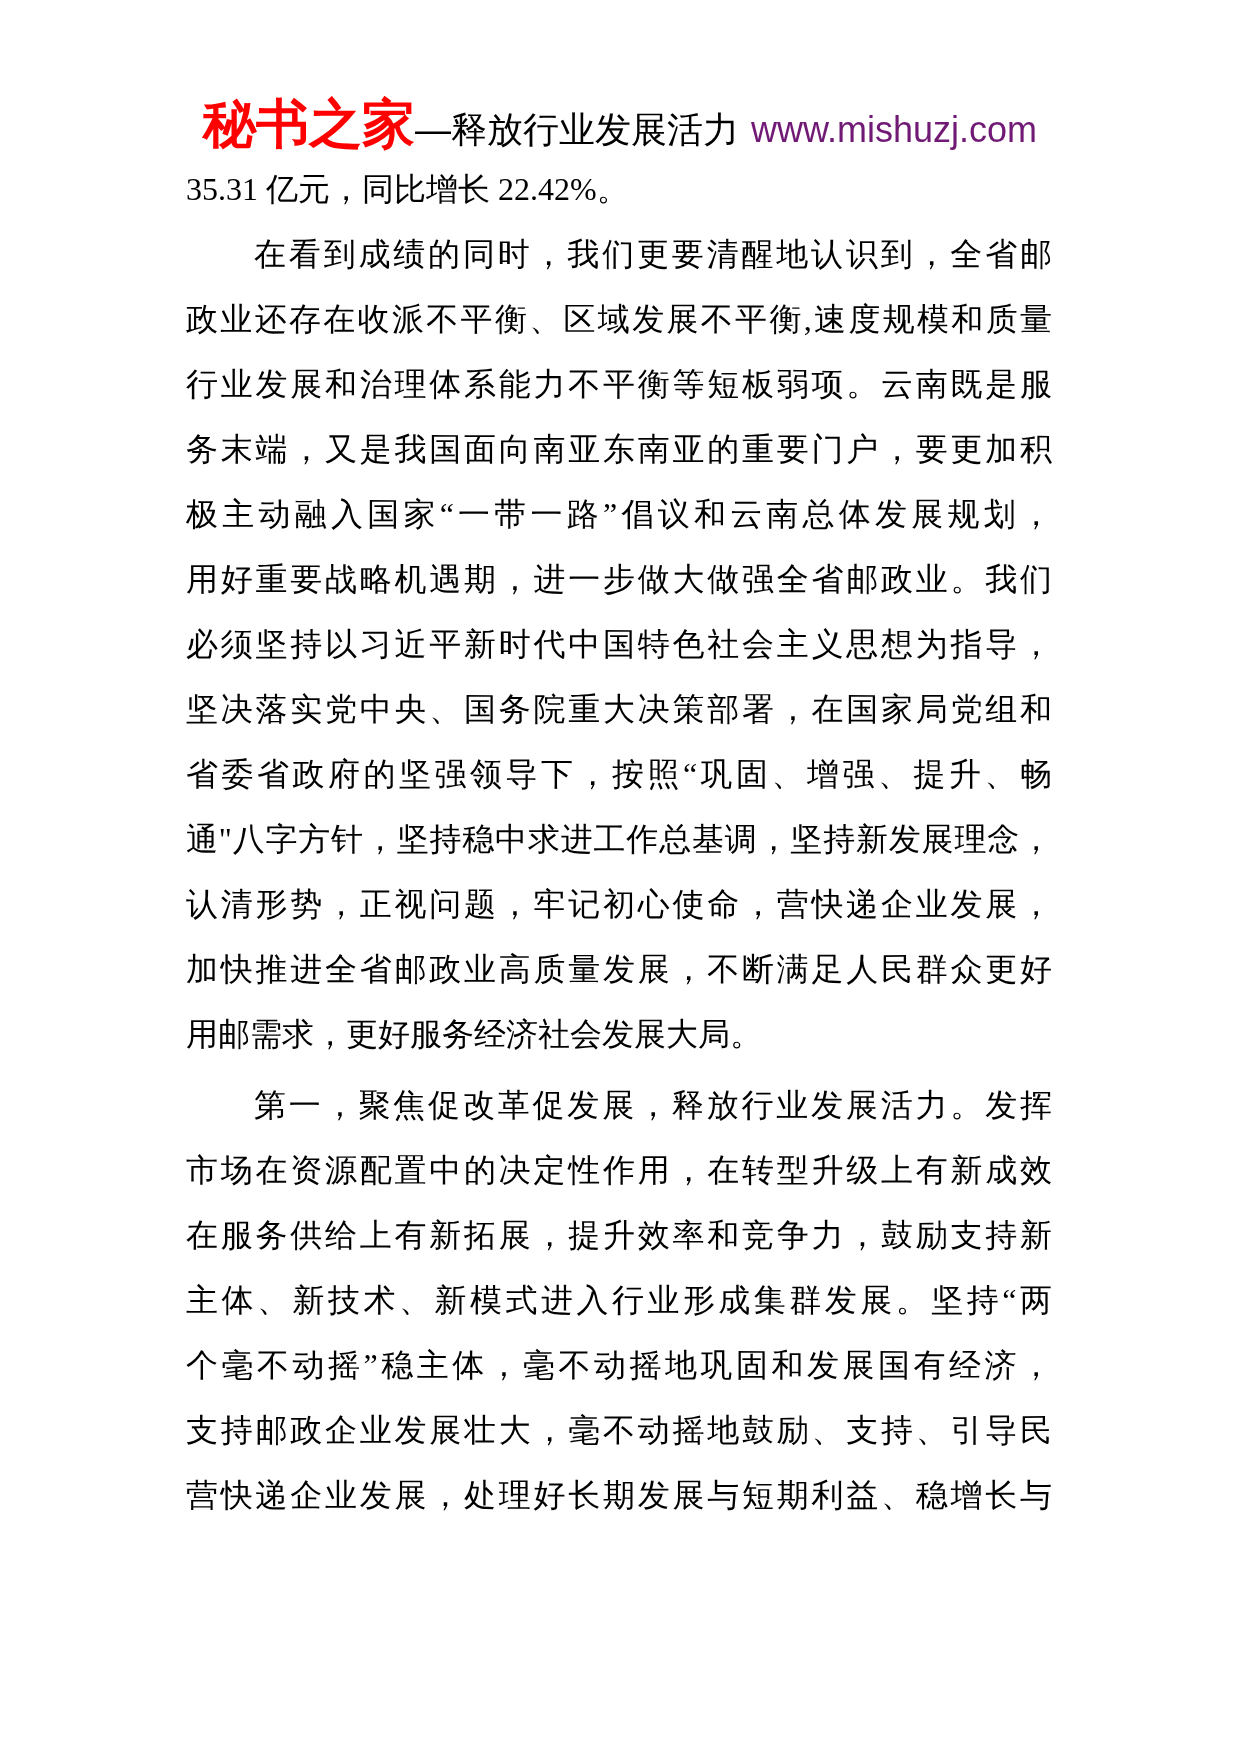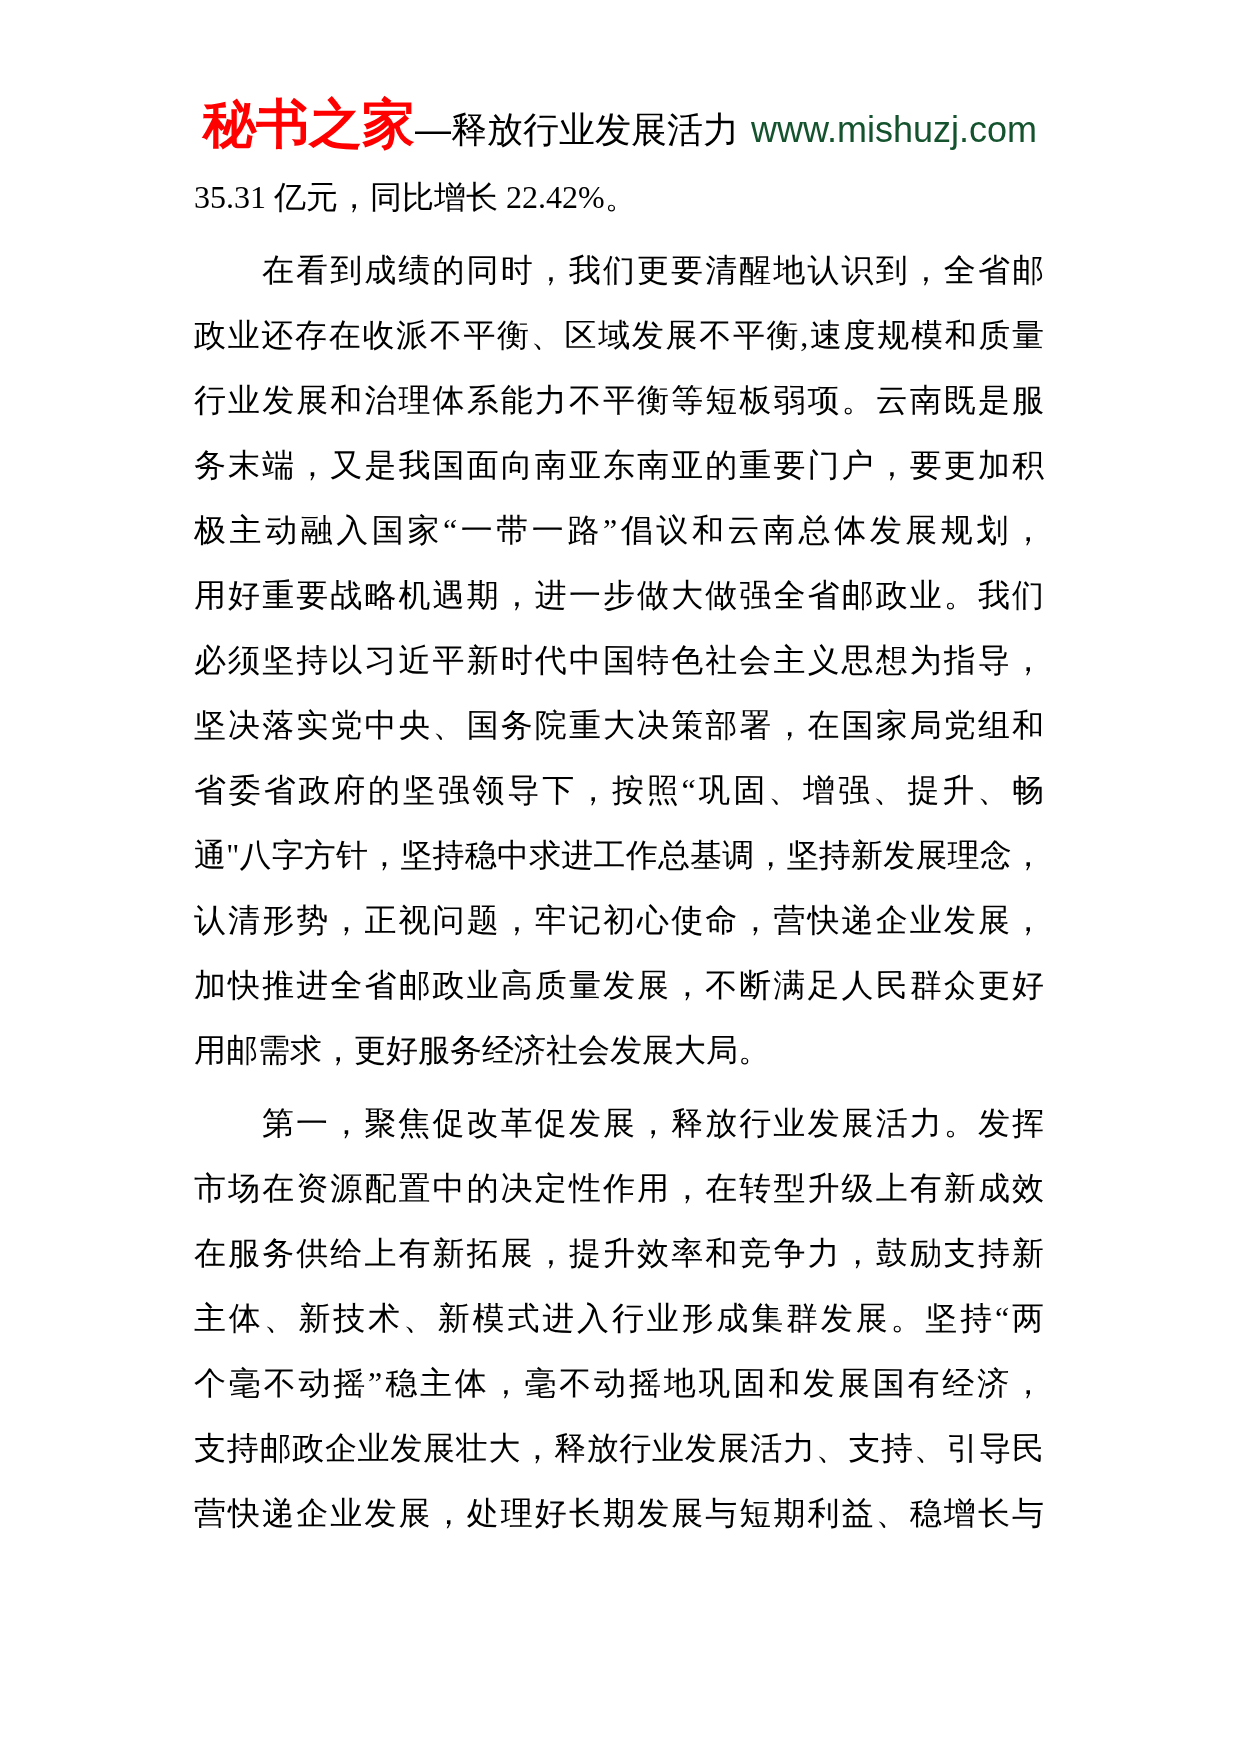--- a/index.html
+++ b/index.html
@@ -28,35 +28,35 @@
   }
   .brand {
     color: #ff0000;
     font-weight: bold;
     font-size: 53px;
   }
   .tagline {
     color: #000000;
   }
   .url {
-    color: #14532d;
+    color: #701a75;
     margin-left: 12px;
   }
   
   .doc-body {
     position: absolute;
     top: 157px;
     left: 186px;
     width: 866px;
     font-family: "Liberation Serif", "DejaVu Sans", serif;
     font-size: 32px;
     line-height: 65px;
     color: #000000;
   }
-  .paragraph { margin: 8px; }
+  .paragraph { margin: 0; }
   .doc-body .paragraph:last-child { margin-top: 6px; }
   .line {
     text-align: justify;
     height: 65px;
     overflow: hidden;
   }
   .line.flush {
     text-align-last: justify;
   }
   .line.indent {
@@ -89,17 +89,17 @@
         <div class="line flush"><span>认清形势，正视问题，牢记初心使命，营快递企业发展，</span></div>
         <div class="line flush"><span>加快推进全省邮政业高质量发展，不断满足人民群众更好</span></div>
         <div class="line"><span>用邮需求，更好服务经济社会发展大局。</span></div>
       </div>
       <div class="paragraph">
         <div class="line flush indent"><span class="bold">第一，聚焦促改革促发展，释放行业发展活力。</span><span>发挥</span></div>
         <div class="line flush"><span>市场在资源配置中的决定性作用，在转型升级上有新成效</span></div>
         <div class="line flush"><span>在服务供给上有新拓展，提升效率和竞争力，鼓励支持新</span></div>
         <div class="line flush"><span>主体、新技术、新模式进入行业形成集群发展。坚持“两</span></div>
         <div class="line flush"><span>个毫不动摇”稳主体，毫不动摇地巩固和发展国有经济，</span></div>
-        <div class="line flush"><span>支持邮政企业发展壮大，释放行业发展活力、支持、引导民</span></div>
+        <div class="line flush"><span>支持邮政企业发展壮大，毫不动摇地鼓励、支持、引导民</span></div>
         <div class="line flush"><span>营快递企业发展，处理好长期发展与短期利益、稳增长与</span></div>
       </div>
     </div>
 </div>
 
 </body></html>

